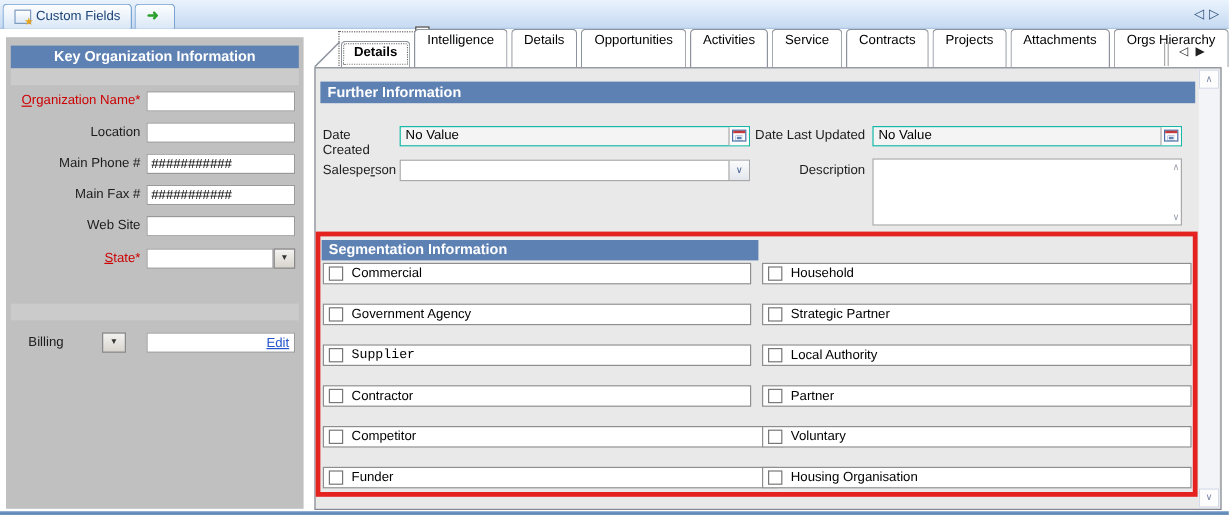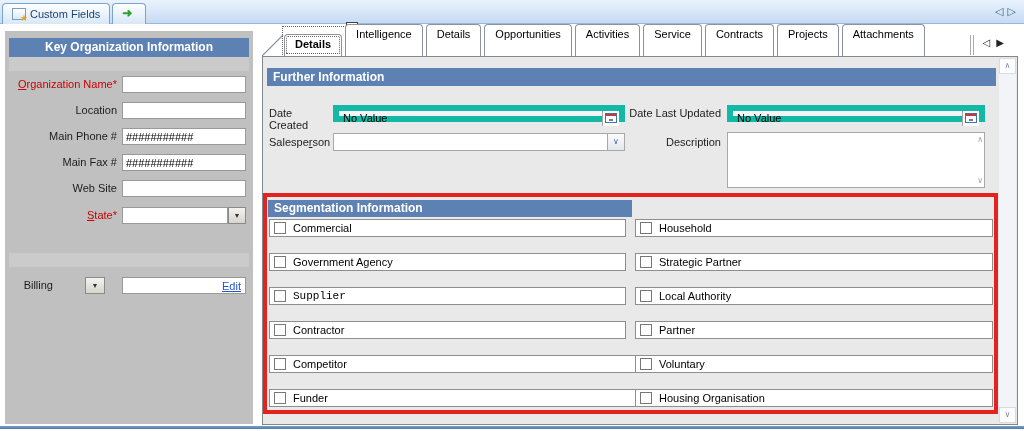--- a/index.html
+++ b/index.html
@@ -63,21 +63,21 @@
   .mtab-sep { position:absolute; right:50px; top:13px; width:4px; height:20px;
               border-left:1px solid #aaa; border-right:1px solid #aaa; }
   .mtab-nav { position:absolute; right:14px; top:15px; font-size:10px; color:#222; letter-spacing:6px; }
 
   .content { position:absolute; left:0; top:34px; width:756px; height:369px; background:#e9e9e9;
              border:1px solid #828790; }
   .fi-hdr { left:4px; top:11px; width:729px; height:18px; text-align:left; padding-left:6px; line-height:18px; }
 
   .flabel { position:absolute; height:14px; color:#1c1c1c; }
   .flabel .u { text-decoration:underline; }
-  .dfield { position:absolute; height:17px; background:#f4f4f4; border:6px solid #14b8a6; }
+  .dfield { position:absolute; height:17px; background:#f4f4f4; border:1px solid #14b8a6; }
   .dfield .val { position:absolute; left:4px; top:1px; color:#000; }
   .calbtn { position:absolute; right:0; top:0; width:17px; height:15px; background:#fcfcfc;
             border-left:1px solid #a8a8a8; cursor:pointer; }
   .calico { position:absolute; left:2px; top:2px; width:12px; height:10px; border:1px solid #4a6fa5; background:#fff; }
   .calico::before { content:""; position:absolute; left:0; top:0; width:10px; height:2px; background:#c23a3a; }
   .calico::after { content:""; position:absolute; left:2px; top:4px; width:6px; height:4px;
                    background:linear-gradient(#5e81b4,#5e81b4); box-shadow:0 0 0 1px #fff inset; }
   .selfield { position:absolute; height:18px; background:#fff; border:1px solid #a8a8a8; }
   .selbtn { position:absolute; right:0; top:0; width:17px; height:16px; background:linear-gradient(#fbfbfb,#e3e7ee);
             border-left:1px solid #a8a8a8; color:#4a6792; font-size:8px; text-align:center; line-height:15px; cursor:pointer; }
@@ -165,20 +165,21 @@
   <div class="mtabs" id="maintabs">
       <div class="mtab active">Details</div>
       <div class="mtab">Intelligence</div>
       <div class="mtab">Details</div>
       <div class="mtab">Opportunities</div>
       <div class="mtab">Activities</div>
       <div class="mtab">Service</div>
       <div class="mtab">Contracts</div>
       <div class="mtab">Projects</div>
       <div class="mtab">Attachments</div>
+      <div class="mtab">Orgs Hierarchy</div>
     </div>
   <div class="mtab-sep"></div>
   <div class="mtab-nav"><span>◁</span><span>▶</span></div>
 
   <div class="content">
     <div class="blueHdr fi-hdr">Further Information</div>
 
     <span class="flabel" style="left:6px;top:50px;width:64px">Date Created</span>
     <span class="dfield" style="left:70px;top:48px;width:292px">
       <span class="val">No Value</span>

